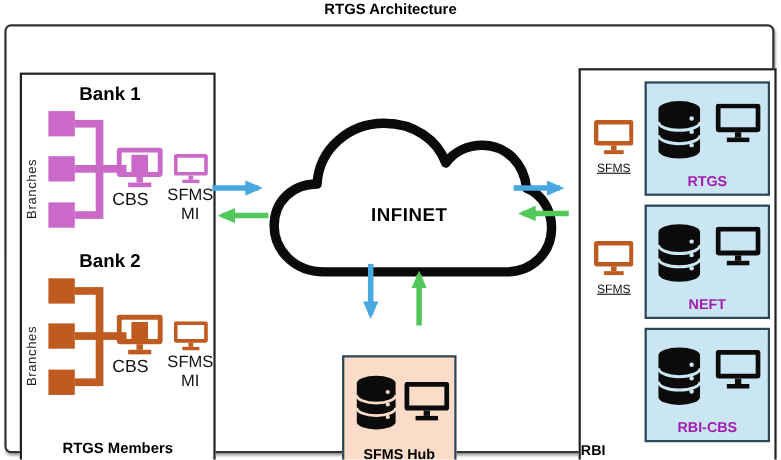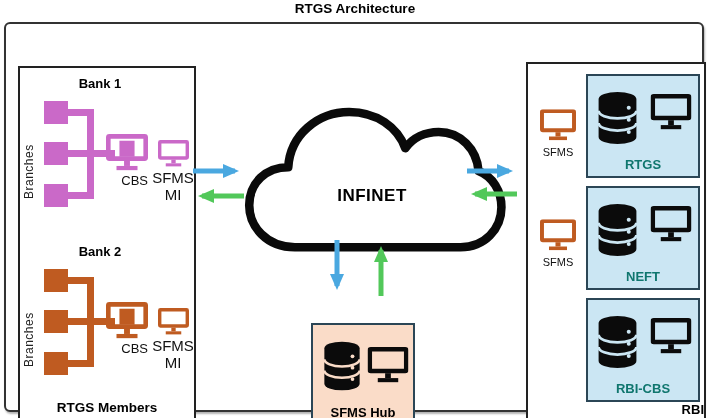--- a/index.html
+++ b/index.html
@@ -21,34 +21,34 @@
     background:#fff; border:2px solid #333; border-radius:6px;
     box-shadow:1px 2px 2px rgba(0,0,0,.30);
   }
   
   .members-box {
     position:absolute; left:12px; top:42px; width:178px; height:360px;
     background:#fff; border:2px solid #222;
   }
   .bank-group { position:absolute; left:0; width:178px; height:150px; }
   .bank1 { top:8px; }
-  .bank2 { top:176px; }
+  .bank2 { top:160px; }
   .bank-name {
     position:absolute; top:0; left:28px; width:104px; text-align:center;
-    font-size:13px; font-weight:bold; color:#000;
+    font-size:17px; font-weight:bold; color:#000;
   }
   .branches {
     position:absolute; left:2px; top:44px; height:104px; width:15px;
     writing-mode:vertical-rl; transform:rotate(180deg);
     font-size:12px; color:#222; text-align:center; letter-spacing:.5px;
   }
   .bank-svg { position:absolute; left:10px; top:22px; }
   .cbs-label {
-    position:absolute; left:82px; top:97px; width:46px; text-align:right;
-    font-size:13px; color:#111;
+    position:absolute; left:82px; top:97px; width:46px; text-align:left;
+    font-size:16px; color:#111;
   }
   .sfmsmi-label {
     position:absolute; left:128px; top:93px; width:50px; text-align:center;
     font-size:15px; color:#111;
   }
   .members-label {
     position:absolute; top:332px; left:0; width:100%; text-align:center;
     font-size:13.5px; font-weight:bold; color:#000;
   }
   .fill-bank1 { fill: var(--c-bank1); }
@@ -76,37 +76,37 @@
     font-size:13px; font-weight:bold; color:#000;
   }
   
   .rbi-box {
     position:absolute; left:520px; top:38px; width:180px; height:364px;
     background:#fff; border:2px solid #222;
   }
   .sfms-terminal { position:absolute; left:4px; width:52px; text-align:center; }
   .sfms-terminal.t0 { top:45px; }
   .sfms-terminal.t1 { top:155px; }
-  .sfms-terminal .tlabel { font-size:11px; color:#111; display:block; margin-top:1px; }
+  .sfms-terminal .tlabel { font-size:11px; color:#111; display:block; margin-top:1px;text-decoration:underline; }
   .card {
     position:absolute; left:58px; width:114px; height:104px;
     background:var(--c-lightblue); border:2px solid var(--c-card_border);
     --db-gap: var(--c-lightblue);
   }
   .card.c0 { top:10px; }
   .card.c1 { top:122px; }
   .card.c2 { top:234px; }
   .card-db { position:absolute; left:7px; top:7px; }
   .card-monitor { position:absolute; left:62px; top:18px; }
   .card-label {
     position:absolute; bottom:4px; left:0; width:100%; text-align:center;
-    font-size:13px; font-weight:bold; color:#0f766e;
+    font-size:13px; font-weight:bold; color:#a21caf;
   }
   .rbi-label {
-    position:absolute; top:338px; left:0; width:100%; text-align:right;
+    position:absolute; top:338px; left:0; width:100%; text-align:left;
     font-size:13px; font-weight:bold; color:#000;
   }
   
   .arrows { position:absolute; left:0; top:0; pointer-events:none; }
   .arrow-blue  { stroke: var(--c-arrow_blue); stroke-width:5; }
   .arrow-green { stroke: var(--c-arrow_green); stroke-width:5; }
   
   .sym-fill { fill: currentColor; }
   .db-gap-stroke { stroke: var(--db-gap,#fff); fill:none; stroke-width:6; }
   .db-gap-fill { fill: var(--db-gap,#fff); }

